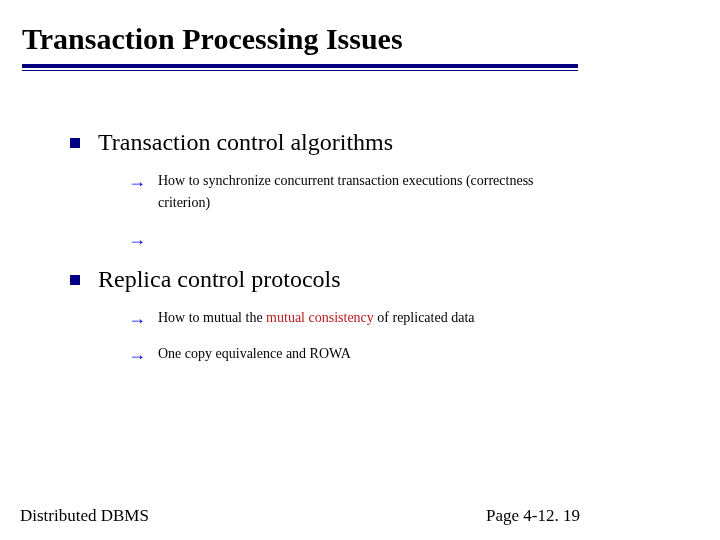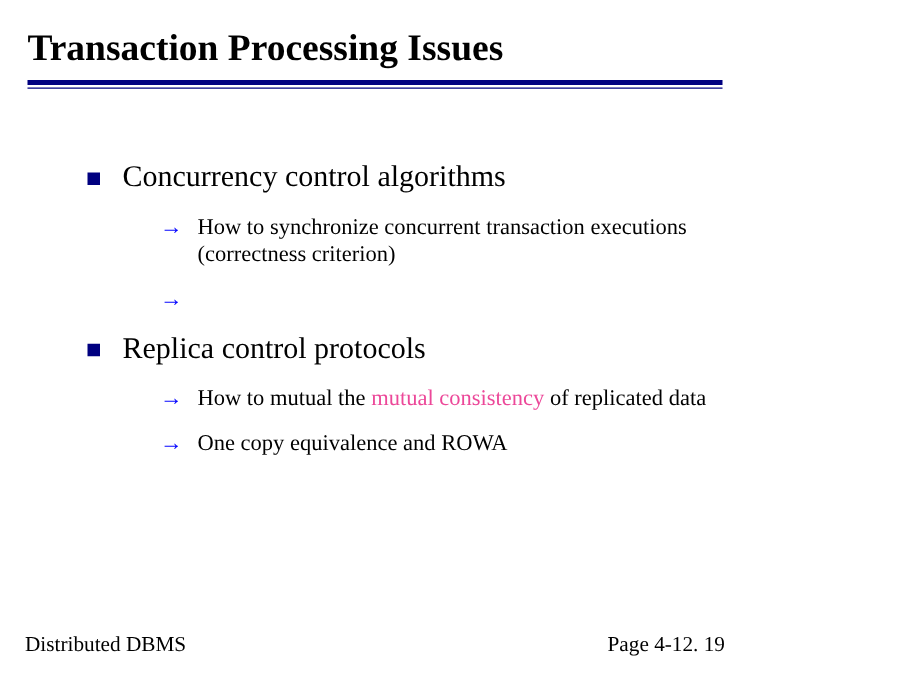--- a/index.html
+++ b/index.html
@@ -9,39 +9,39 @@
   .title { font-size: 30px; font-weight: bold; }
   .rule-thick { height: 4px; background: #000080; margin: 8px 22px 0 22px; }
   .rule-thin { height: 1px; background: #000080; margin: 2px 22px 0 22px; }
   .content { padding: 58px 28px 0 70px; }
   .lvl1 { display: flex; align-items: flex-start; margin-bottom: 14px; }
   .sqbullet { width: 10px; height: 10px; background: #000080; margin-top: 9px; margin-right: 18px; flex: none; }
   .lvl1-text { font-size: 24px; }
   .sub { padding-left: 58px; margin-bottom: 16px; }
   .lvl2 { display: flex; align-items: flex-start; margin-bottom: 14px; }
   .arrow { color: #0000ff; font-weight: bold; font-size: 18px; margin-right: 12px; flex: none; line-height: 22px; }
-  .lvl2-text { font-size: 18px; line-height: 22px; }
-  .emph { color: #ec4899; }
+  .lvl2-text { font-size: 14px; line-height: 22px; }
+  .emph { color: #b91c1c; }
   .footer { position: absolute; bottom: 14px; left: 0; right: 0; display: flex; justify-content: space-between; padding: 0 20px; font-size: 17px; }
 </style>
 </head>
 <body>
 
 <div class="slide">
   <div class="title-wrap">
     <div class="title">Transaction Processing Issues</div>
   </div>
   <div class="rule-thick"></div>
   <div class="rule-thin"></div>
 
   <div class="content">
 
     <div class="lvl1">
       <div class="sqbullet"></div>
-      <div class="lvl1-text">Concurrency control algorithms</div>
+      <div class="lvl1-text">Transaction control algorithms</div>
     </div>
     <div class="sub">
       <div class="lvl2">
         <div class="arrow">→</div>
         <div class="lvl2-text">How to synchronize concurrent transaction executions (correctness criterion)</div>
       </div>
       <div class="lvl2">
         <div class="arrow">→</div>
       </div>
     </div>

